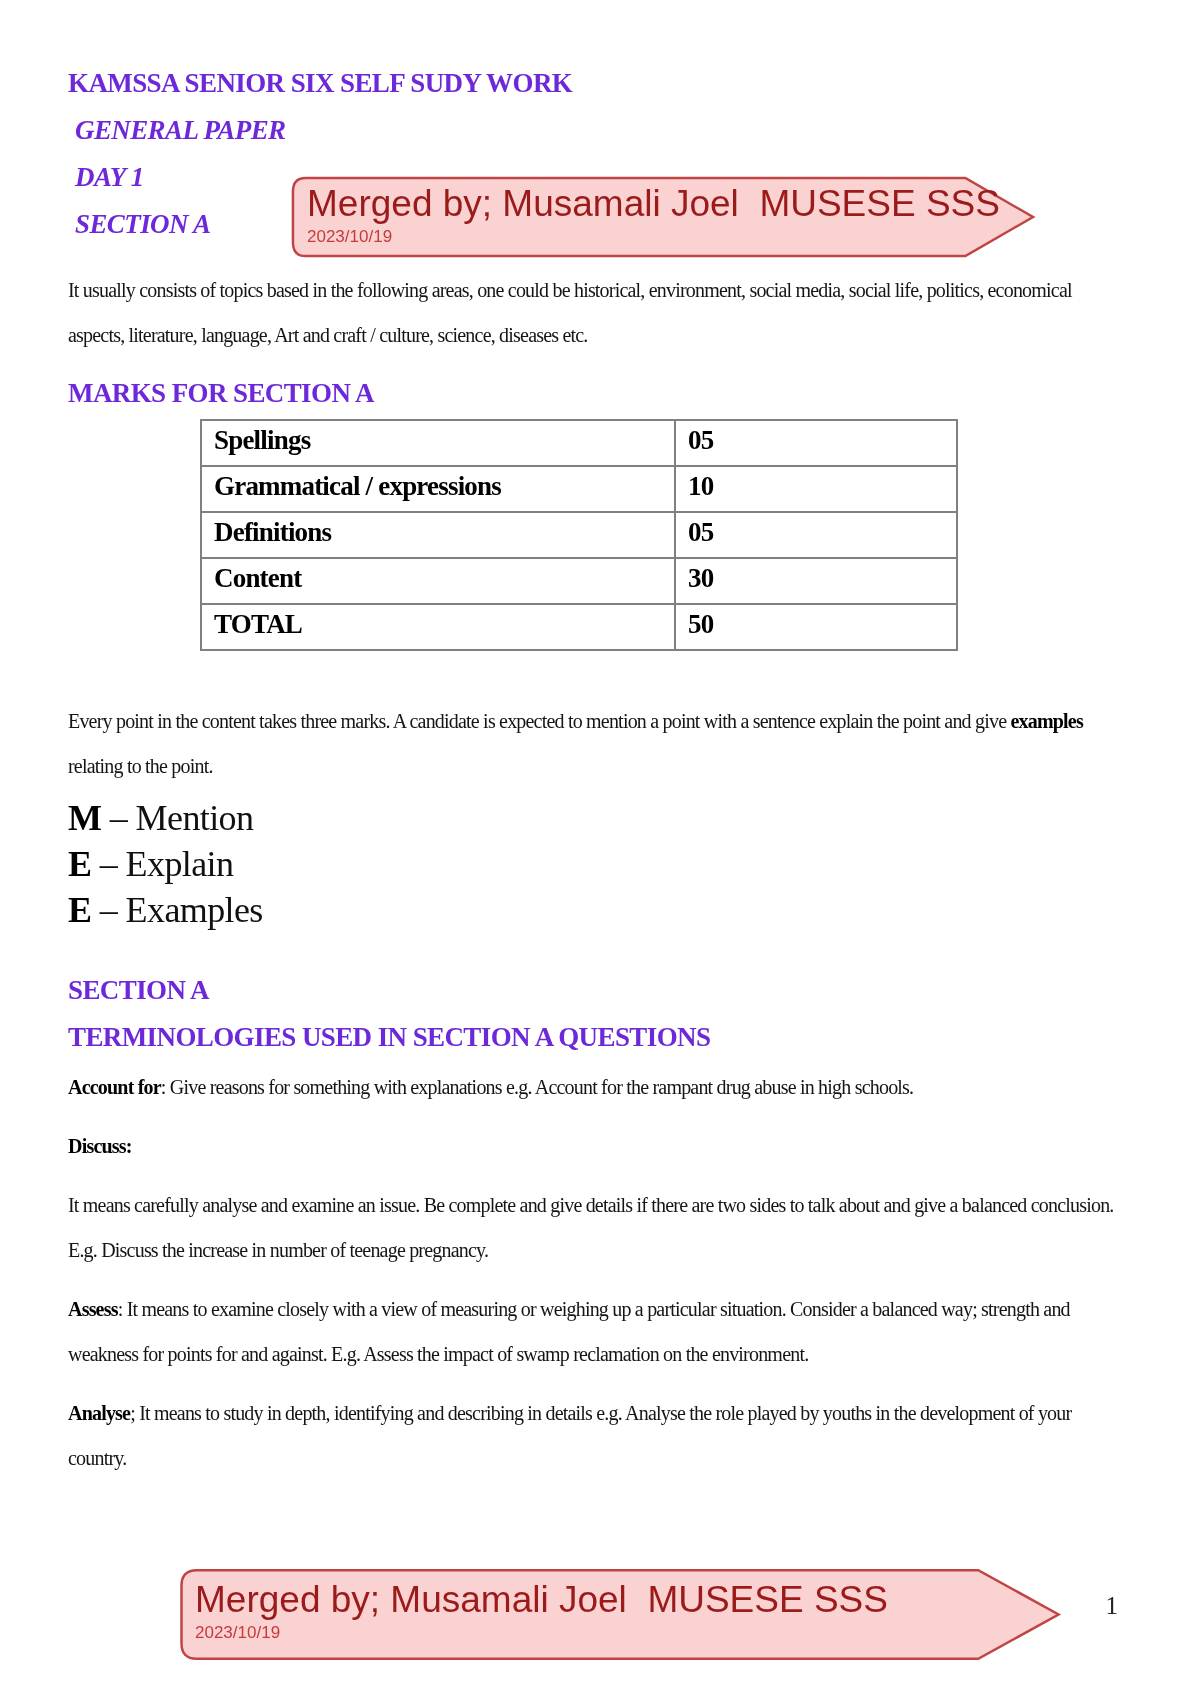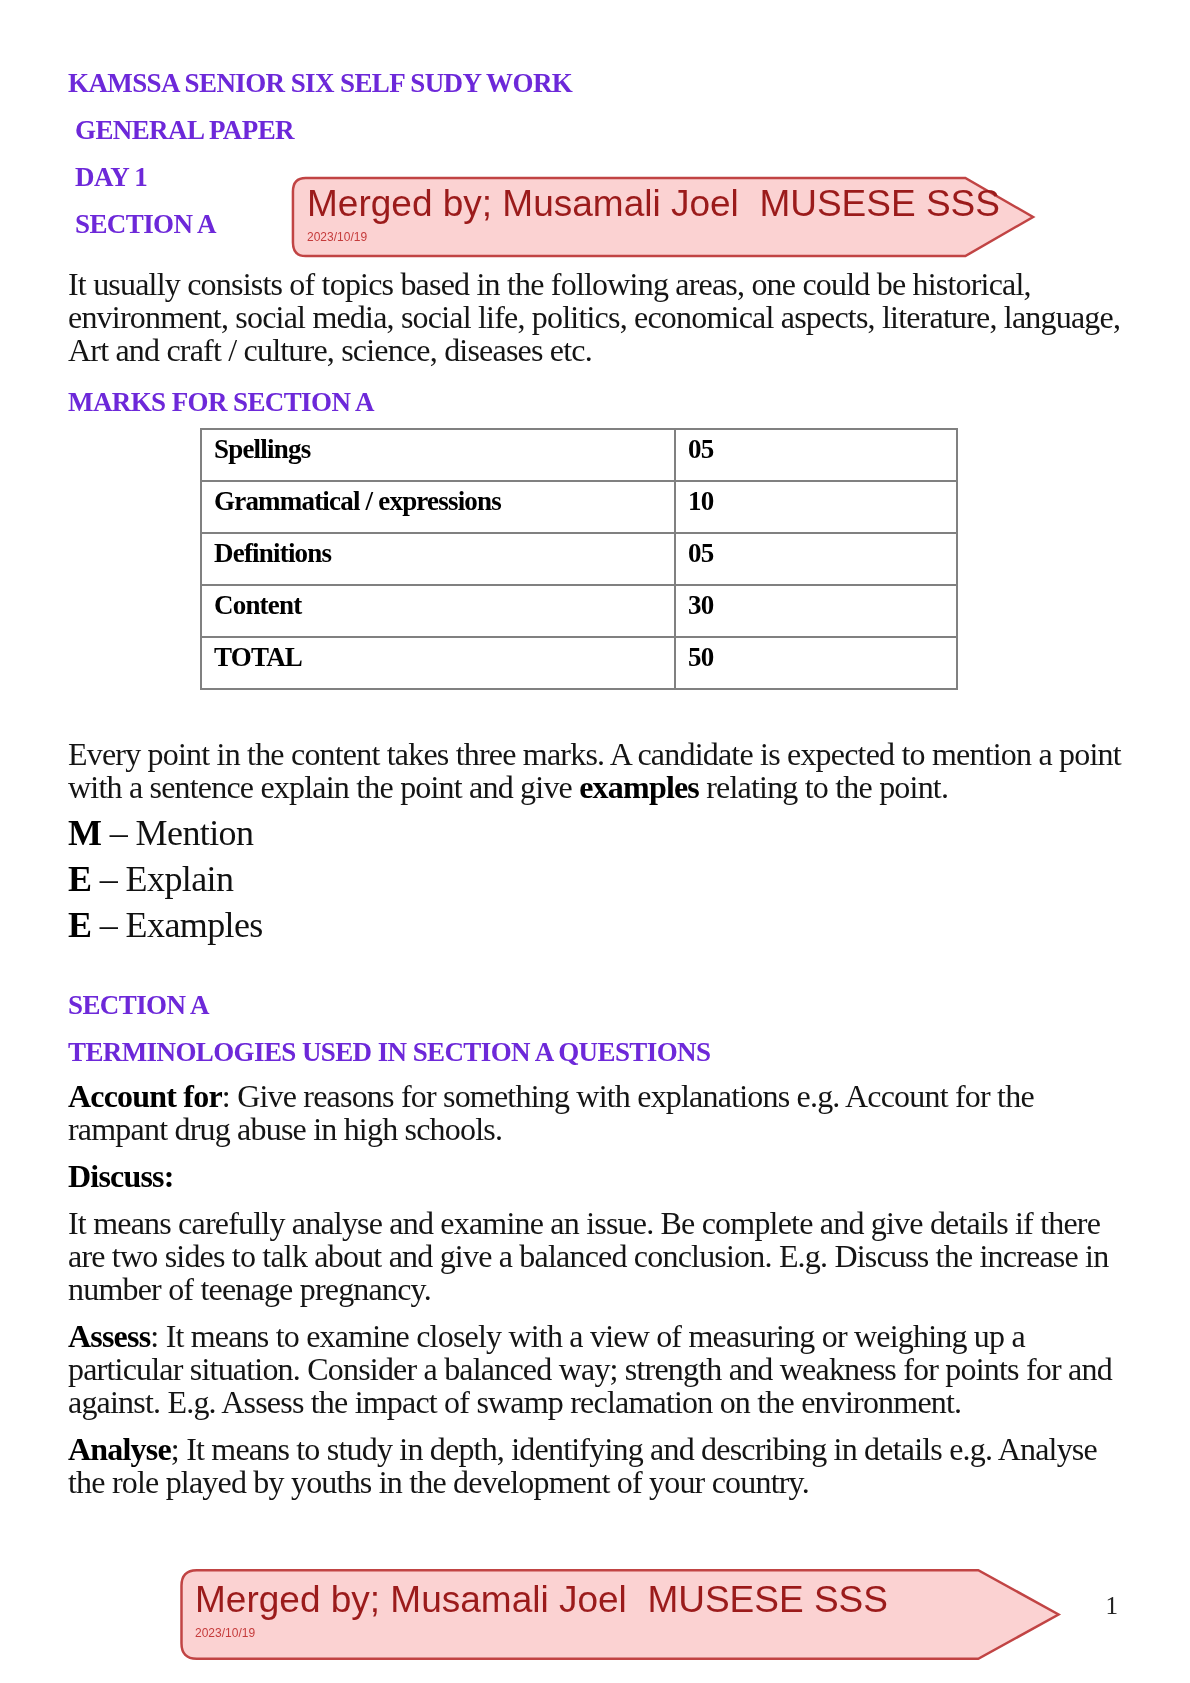--- a/index.html
+++ b/index.html
@@ -14,40 +14,40 @@
     overflow: hidden;
     padding: 70px 66px 0 68px;
   }
   .h {
     font-weight: bold;
     font-size: 27px;
     line-height: 27px;
     letter-spacing: -0.6px;
     color: #6d28d9;
   }
-  .h-indent { padding-left: 7px; }
+  .h-indent { padding-left: 7px; font-style: italic; }
   .h + .h { margin-top: 20px; }
   .body {
-    font-size: 32px;
-    line-height: 33px;
+    font-size: 20px;
+    line-height: 45px;
     letter-spacing: -0.8px;
     color: #151515;
   }
   .intro { margin-top: 30px; }
   .marks-heading { margin-top: 22px; }
   table.marks {
     margin-top: 12px;
     margin-left: 132px;
     border-collapse: collapse;
     table-layout: fixed;
     width: 756px;
   }
   table.marks td {
     border: 2px solid var(--table-border, #808080);
-    height: 52px;
+    height: 46px;
     vertical-align: top;
     padding: 4px 10px 8px 12px;
     font-weight: bold;
     font-size: 27px;
     letter-spacing: -0.8px;
     color: #000000;
   }
   td.col-label { width: 474px; }
   td.col-value { width: 282px; }
   .note { margin-top: 48px; }
@@ -83,21 +83,21 @@
     padding: 5px 0 4px 17px;
     font-family: "Liberation Sans", sans-serif;
   }
   .stamp-title {
     font-size: 37px;
     line-height: 46px;
     white-space: pre;
     color: var(--stamp-text, #9b1b1b);
   }
   .stamp-date {
-    font-size: 12px;
+    font-size: 17px;
     line-height: 20px;
     color: var(--stamp-date, #c53b3b);
   }
   .stamp-top { left: 290px; top: 176px; width: 746px; height: 82px; }
   .stamp-bottom { left: 178px; top: 1568px; width: 884px; height: 93px; }
   .stamp-bottom .stamp-text { padding-top: 9px; }
   .page-number {
     position: absolute;
     right: 72px;
     top: 1592px;

